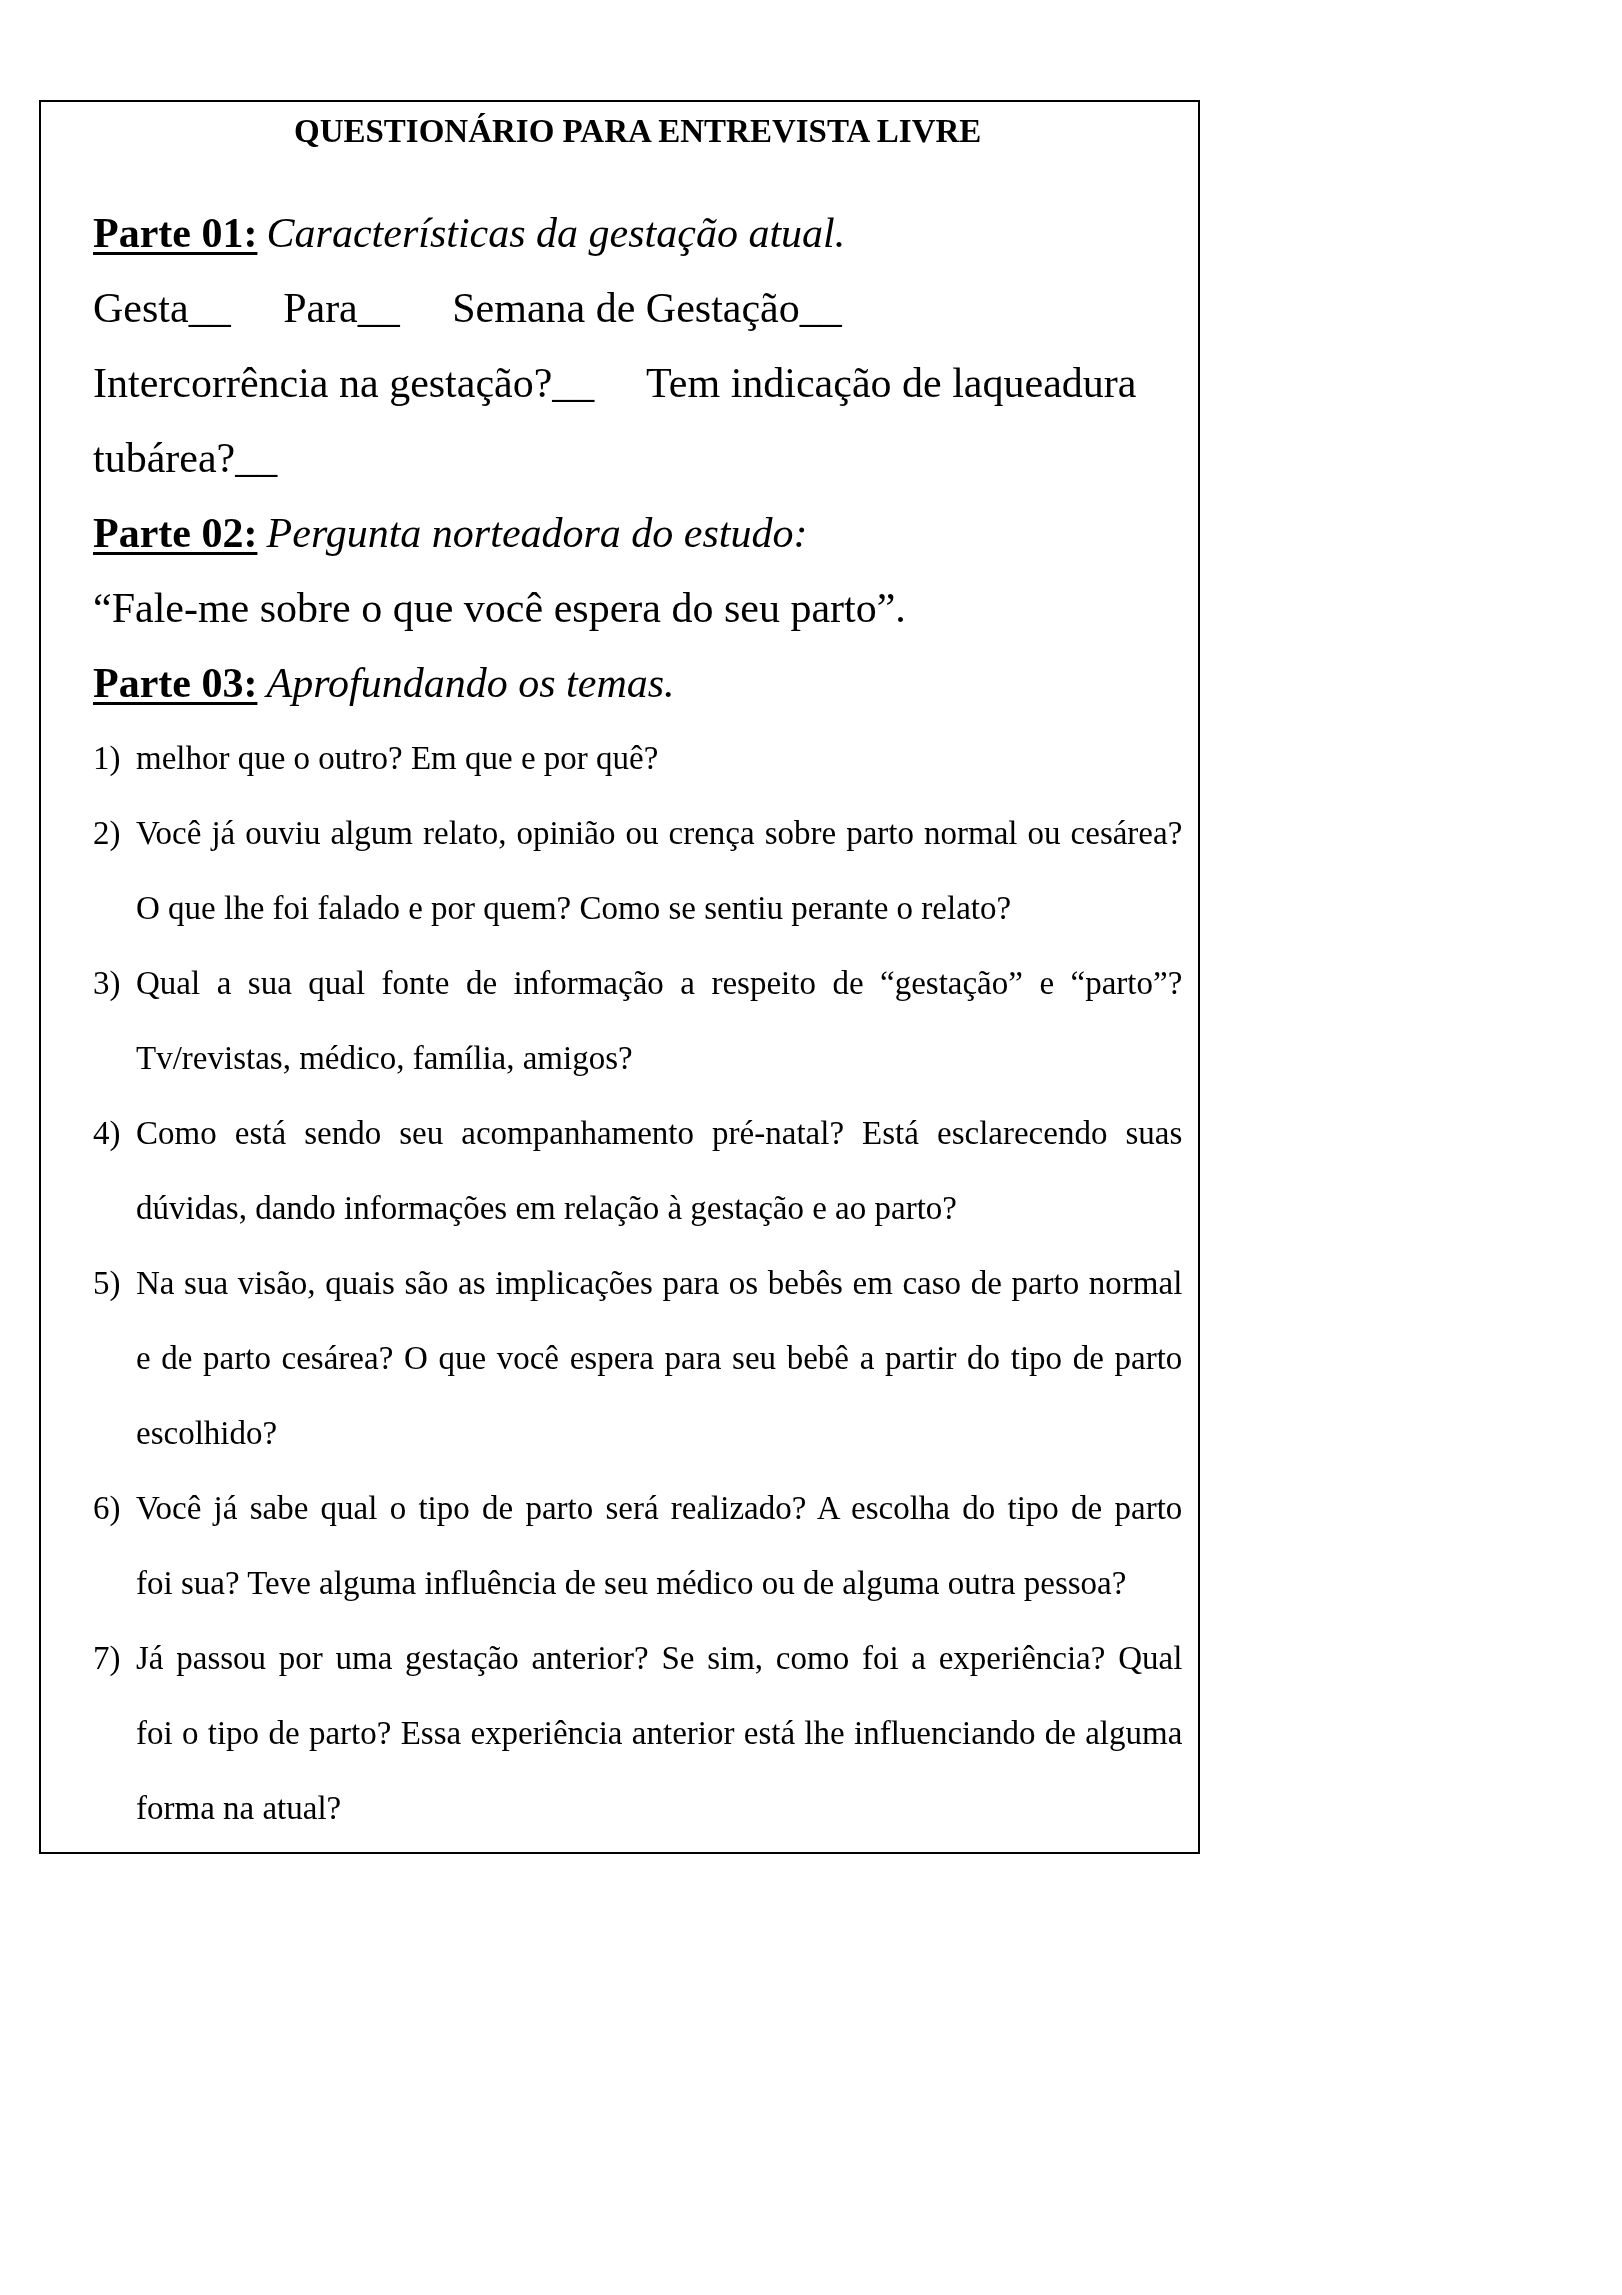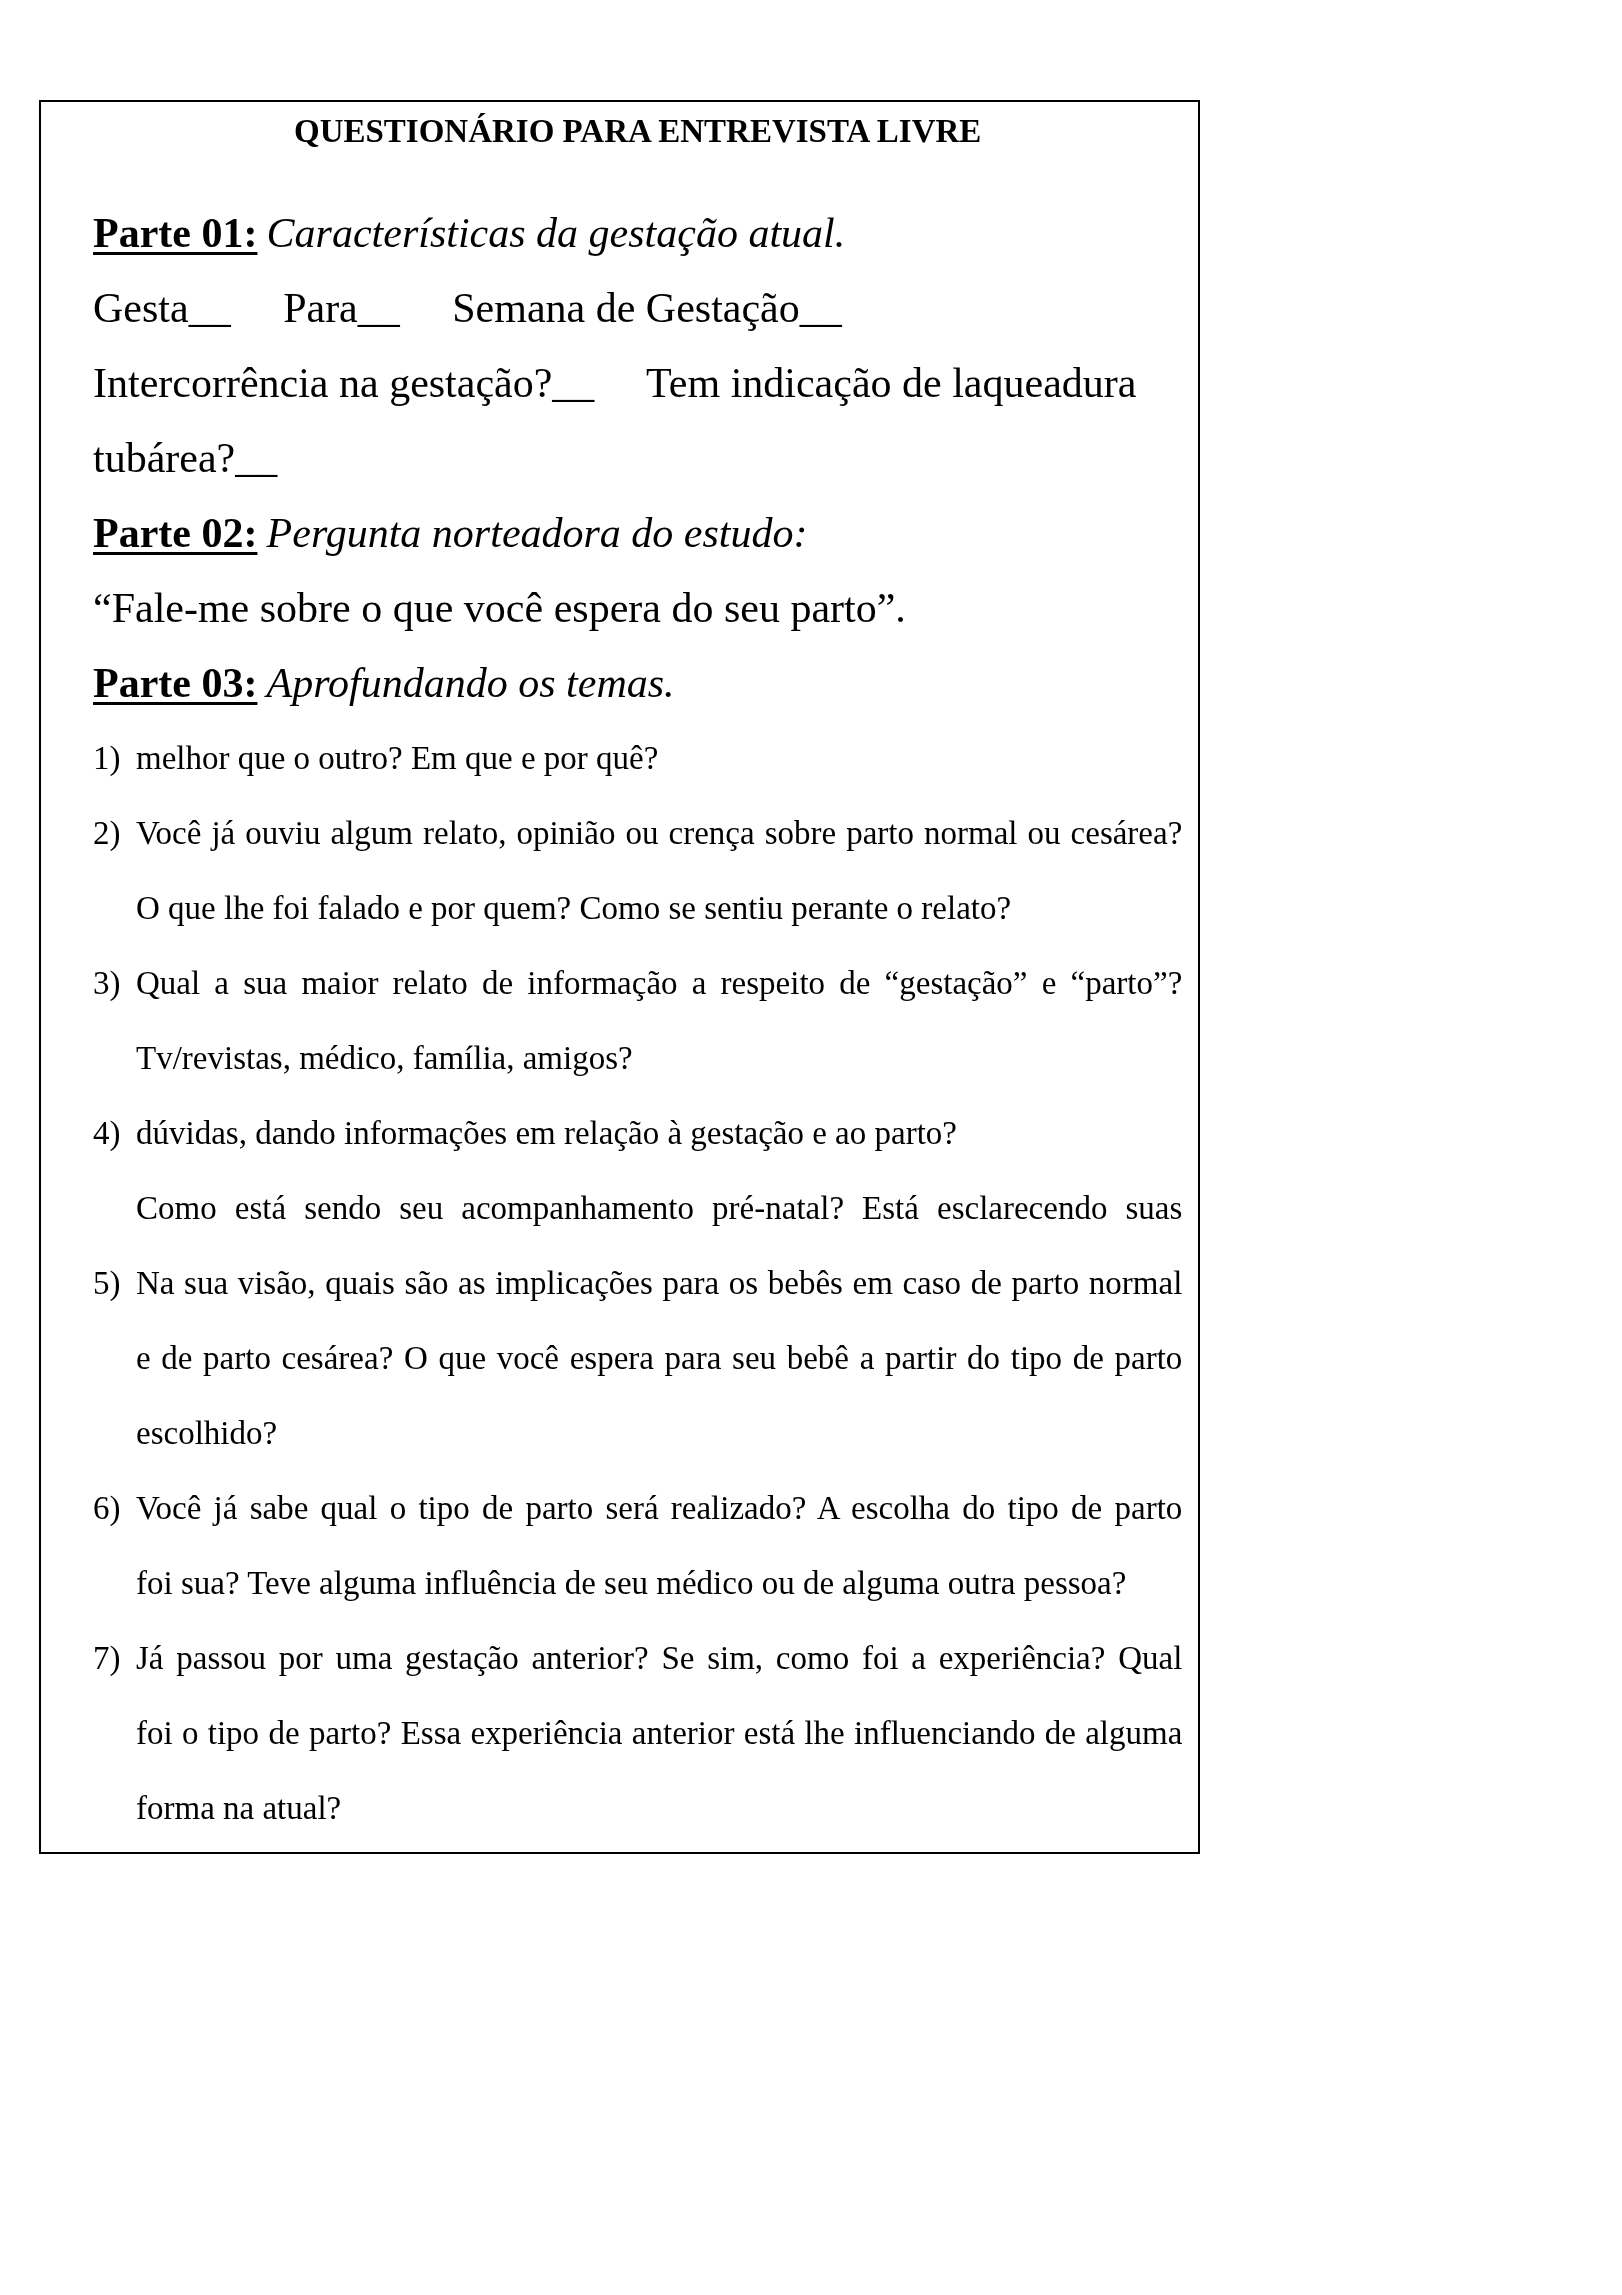--- a/index.html
+++ b/index.html
@@ -96,30 +96,30 @@
         <span class="q-num">2)</span>
         <div class="q-body">
           <div class="q-line j">Você já ouviu algum relato, opinião ou crença sobre parto normal ou cesárea?</div>
           <div class="q-line">O que lhe foi falado e por quem? Como se sentiu perante o relato?</div>
         </div>
       </div>
 
       <div class="question">
         <span class="q-num">3)</span>
         <div class="q-body">
-          <div class="q-line j">Qual a sua maior relato de informação a respeito de “gestação” e “parto”?</div>
+          <div class="q-line j">Qual a sua qual fonte de informação a respeito de “gestação” e “parto”?</div>
           <div class="q-line">Tv/revistas, médico, família, amigos?</div>
         </div>
       </div>
 
       <div class="question">
         <span class="q-num">4)</span>
         <div class="q-body">
+          <div class="q-line j">Como está sendo seu acompanhamento pré-natal? Está esclarecendo suas</div>
           <div class="q-line">dúvidas, dando informações em relação à gestação e ao parto?</div>
-          <div class="q-line j">Como está sendo seu acompanhamento pré-natal? Está esclarecendo suas</div>
         </div>
       </div>
 
       <div class="question">
         <span class="q-num">5)</span>
         <div class="q-body">
           <div class="q-line j">Na sua visão, quais são as implicações para os bebês em caso de parto normal</div>
           <div class="q-line j">e de parto cesárea? O que você espera para seu bebê a partir do tipo de parto</div>
           <div class="q-line">escolhido?</div>
         </div>

